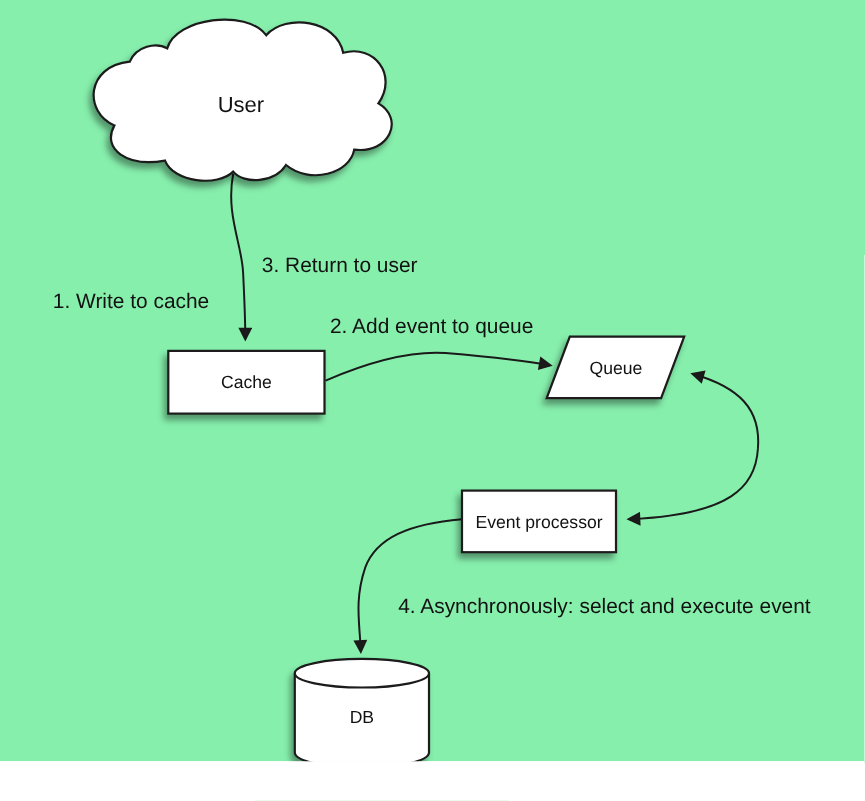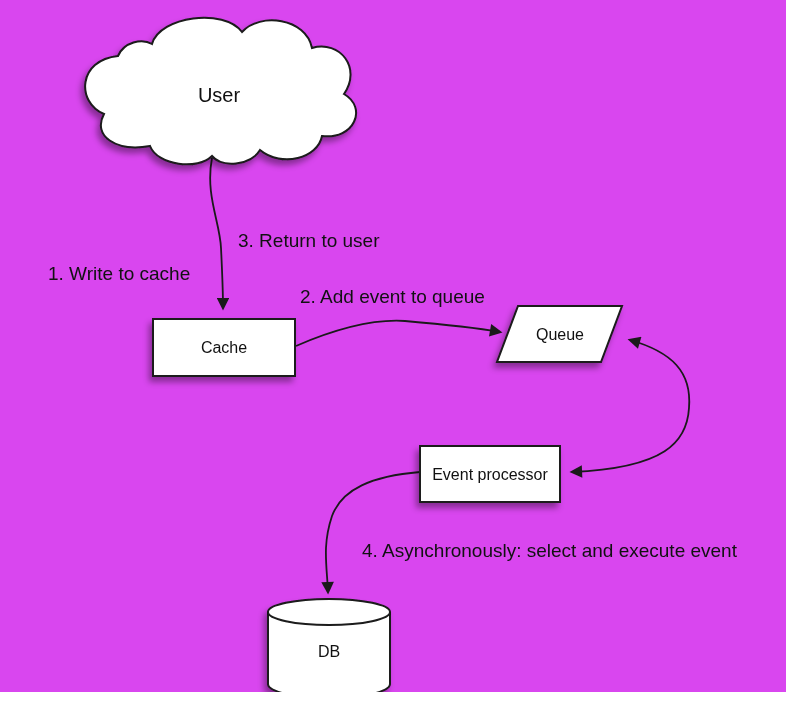--- a/index.html
+++ b/index.html
@@ -3,21 +3,21 @@
 <meta charset="utf-8">
 <style>
   html, body {
     margin: 0;
     padding: 0;
     background: #ffffff;
   }
   .canvas-wrap {
     width: 786px;
     height: 692px;
-    background: #d946ef;
+    background: #86efac;
     position: relative;
     font-family: "Liberation Sans", sans-serif;
   }
   svg {
     display: block;
   }
   .shape {
     fill: #ffffff;
     stroke: #1a1a1a;
     stroke-width: 2;

